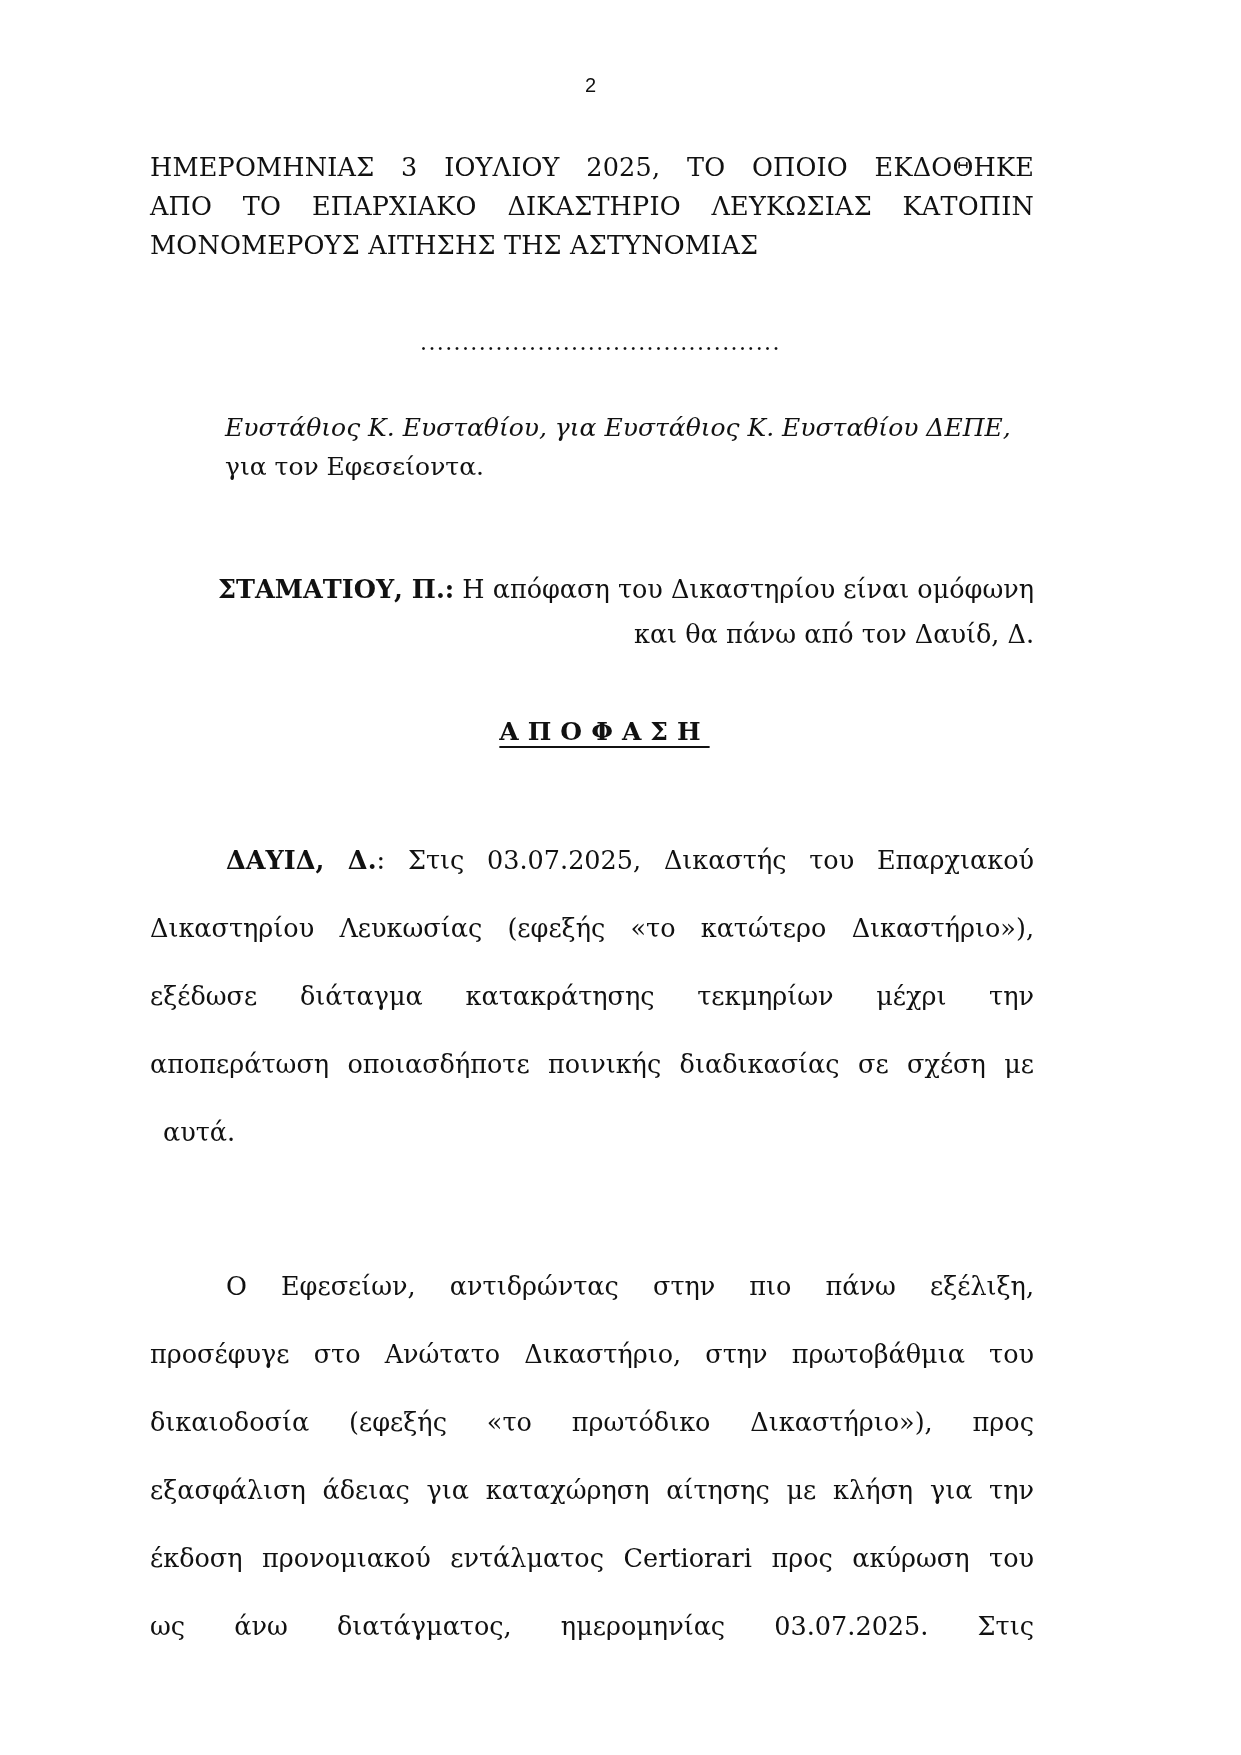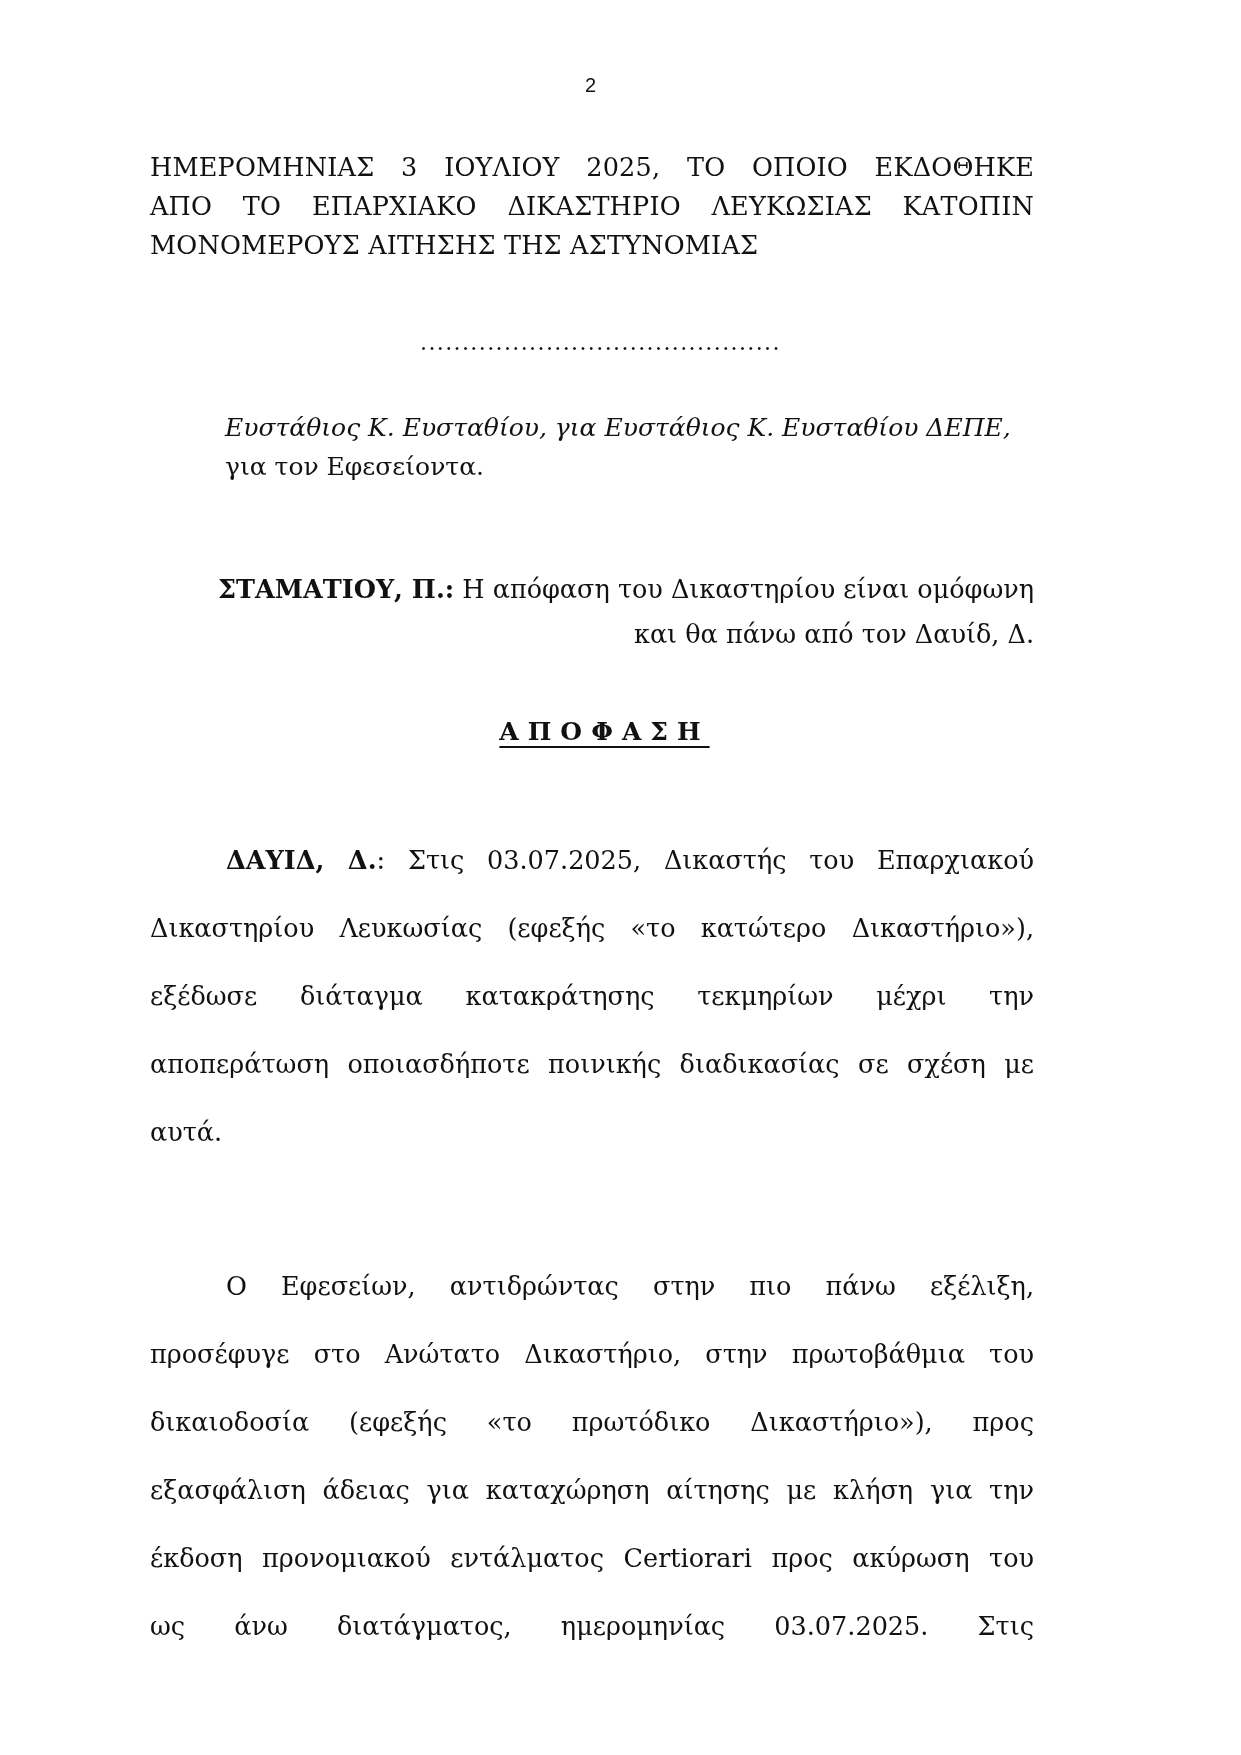--- a/index.html
+++ b/index.html
@@ -51,21 +51,21 @@
   <div>και θα πάνω από τον Δαυίδ, Δ.</div>
 </div>
 
 <div class="title"><span>ΑΠΟΦΑΣΗ</span></div>
 
 <div class="para p1">
   <span class="ln first" style="white-space: normal;"><b>ΔΑΥΙΔ, Δ.</b><span>: Στις 03.07.2025, Δικαστής του Επαρχιακού</span></span>
   <span class="ln" style="white-space: normal;">Δικαστηρίου Λευκωσίας (εφεξής «το κατώτερο Δικαστήριο»),</span>
   <span class="ln" style="white-space: normal;">εξέδωσε διάταγμα κατακράτησης τεκμηρίων μέχρι την</span>
   <span class="ln" style="white-space: normal;">αποπεράτωση οποιασδήποτε ποινικής διαδικασίας σε σχέση με</span>
-  <span class="ln last" style="white-space: normal;">αυτά.</span>
+  <span class="ln last" style="white-space: normal; margin-left: 13px;">αυτά.</span>
 </div>
 
 <div class="para p2">
   <span class="ln first" style="white-space: normal;">Ο Εφεσείων,  αντιδρώντας στην πιο πάνω εξέλιξη,</span>
   <span class="ln" style="white-space: normal;">προσέφυγε στο Ανώτατο Δικαστήριο, στην πρωτοβάθμια του</span>
   <span class="ln" style="white-space: normal;">δικαιοδοσία  (εφεξής «το πρωτόδικο Δικαστήριο»), προς</span>
   <span class="ln" style="white-space: normal;">εξασφάλιση άδειας για καταχώρηση αίτησης με κλήση για την</span>
   <span class="ln" style="white-space: normal;">έκδοση προνομιακού εντάλματος Certiorari προς ακύρωση του</span>
   <span class="ln" style="white-space: normal;">ως άνω διατάγματος, ημερομηνίας 03.07.2025. Στις</span>
 </div>

